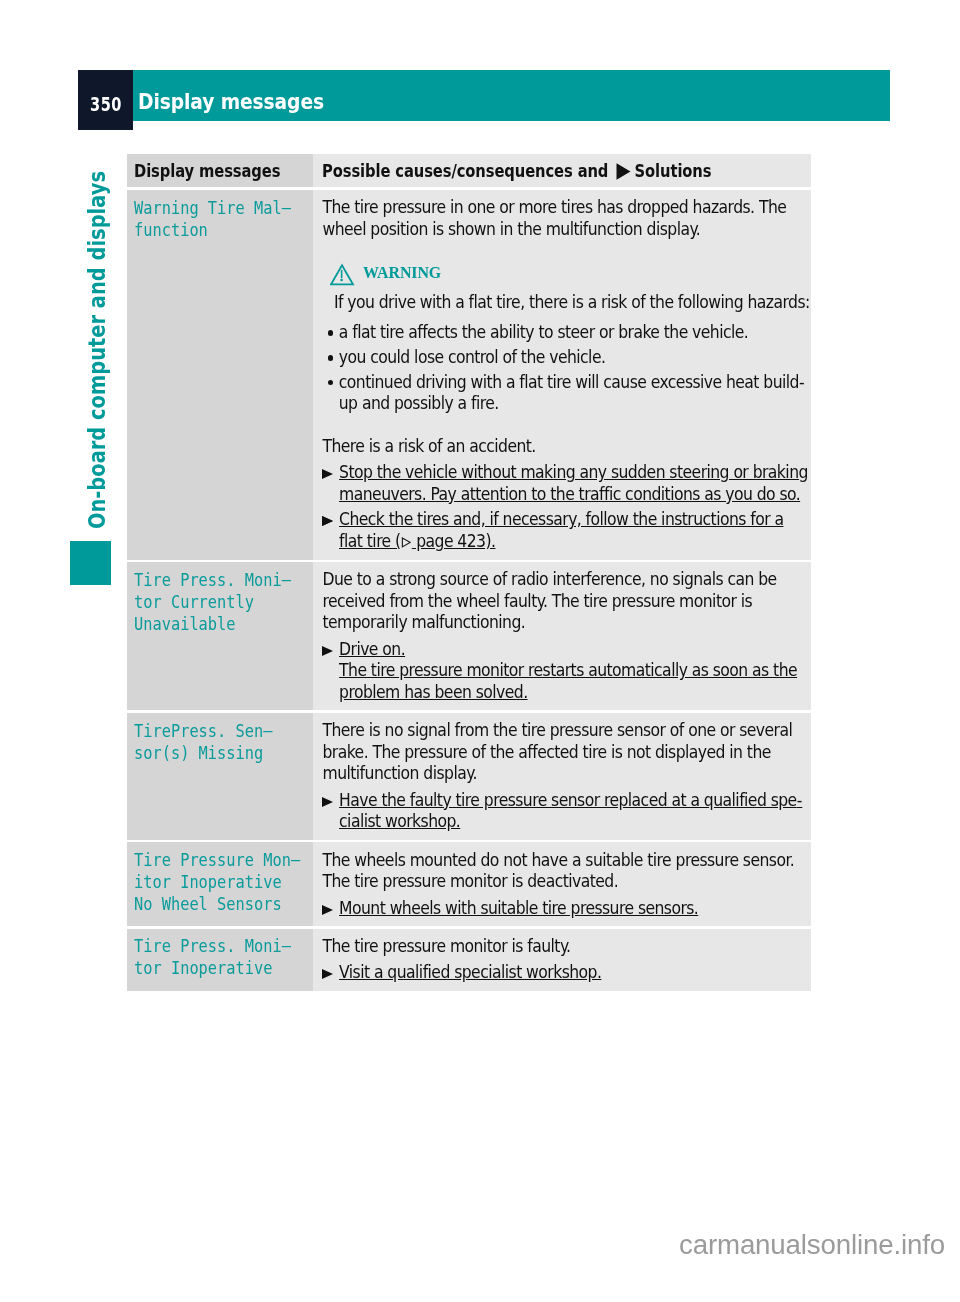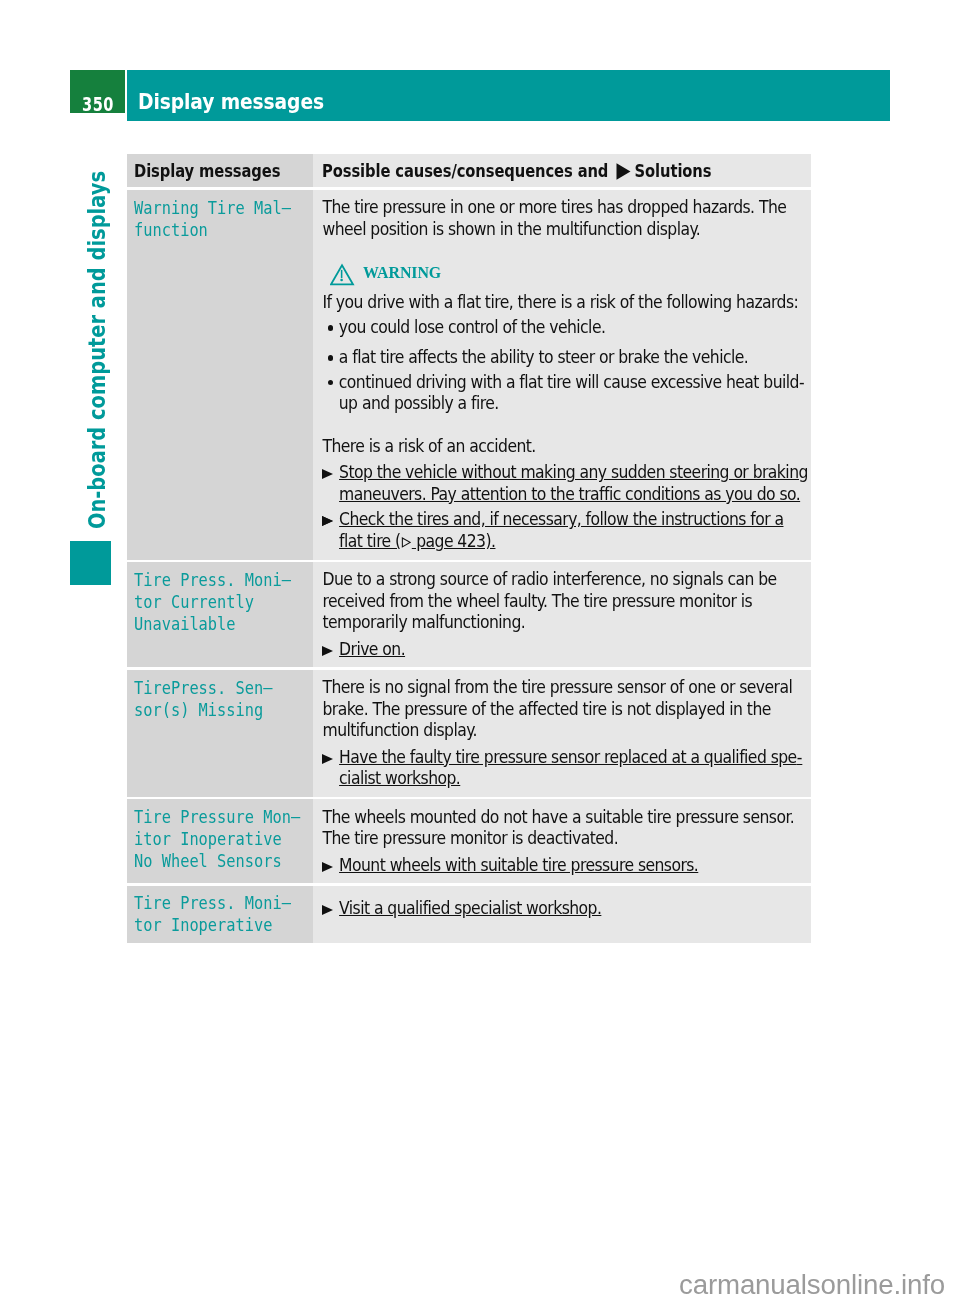--- a/index.html
+++ b/index.html
@@ -4,21 +4,21 @@
 <style>
   html,body{margin:0;padding:0;}
   body{width:960px;height:1302px;background:#ffffff;
        font-family:"Liberation Sans",sans-serif;overflow:hidden;position:relative;
        -webkit-font-smoothing:antialiased;}
   .page{position:absolute;left:0;top:0;width:960px;height:1302px;
         transform:translateZ(0);}
 
   
   .hdr{position:absolute;left:69.9px;top:69.6px;height:51.1px;width:820.1px;}
-  .hdr-num{position:absolute;left:0;top:0;width:55.5px;height:43px;background:#15803d;}
+  .hdr-num{position:absolute;left:8px;top:0;width:55.5px;height:60px;background:#0f172a;}
   .hdr-num span{position:absolute;left:0;top:24.7px;width:55.5px;color:#fff;
            font-family:"DejaVu Sans",sans-serif;font-stretch:condensed;font-weight:bold;
            font-size:19.3px;letter-spacing:0.6px;line-height:21px;text-align:center;text-indent:0.5px;
            transform-origin:center top;transform:scaleX(0.84);}
   .hdr-bar{position:absolute;left:57.4px;top:0;width:762.7px;height:51.1px;background:#009a9a;}
   .hdr-title{position:absolute;left:67.9px;top:21.3px;height:21px;line-height:21px;
              font-family:"DejaVu Sans",sans-serif;font-stretch:condensed;font-weight:bold;
              font-size:21.7px;color:#fff;letter-spacing:-0.1px;white-space:nowrap;
              transform-origin:left top;transform:scaleX(0.957);}
 
@@ -49,39 +49,39 @@
       font-size:17.35px;letter-spacing:-0.55px;line-height:21.5px;width:487.2px;}
   .bd p{margin:0;}
   .bd .blk{margin-top:0;}
   .bd .sp{margin-top:21px;}
   
   .bd .warn{position:relative;height:21.5px;margin-top:22px;font-family:Liberation Serif, serif;}
   .warn svg{position:absolute;left:7.4px;top:1.3px;}
   .warn .wtxt{position:absolute;left:40.5px;top:0.1px;color:#009a9a;font-weight:bold;
               font-size:17.6px;letter-spacing:-0.1px;line-height:21.5px;
               transform-origin:left center;transform:scaleX(0.905);}
-  .bd .warn + *{margin-top:8.5px !important;}
+  .bd .warn + *{margin-top:8.5px !important;text-align:right;}
   
   .bd .bul{position:relative;padding-left:16.3px;margin-top:3.3px;}
   .bd .bul.first{margin-top:8.45px;}
   .bul:before{content:"";position:absolute;left:5.2px;top:8.2px;width:5.6px;height:5.6px;
               border-radius:50%;background:#111;}
   
   .bd .act{position:relative;padding-left:16.6px;margin-top:4.2px;text-decoration:underline;}
   .bd .act.first{margin-top:5.1px;}
   .act .tri{position:absolute;left:-0.3px;top:7.0px;width:0;height:0;
             border-top:5.9px solid transparent;border-bottom:5.9px solid transparent;
             border-left:11.3px solid #111;}
   .act .sub{display:block;}
   .refTri{display:inline-block;vertical-align:-1.1px;margin:0 0.6px 0 0.4px;}
   .mdash{display:inline-block;position:relative;top:0px;}
   .hsol{display:inline-block;margin:0 4.6px 0 8.0px;vertical-align:-3.6px;line-height:0;position:relative;top:0.1px;}
   .hsol svg{display:block;overflow:visible;}
   
-  .wm{position:absolute;left:679px;top:1270px;color:#9b9b9b;font-family:"Liberation Sans",sans-serif;
+  .wm{position:absolute;left:679px;top:1230px;color:#9b9b9b;font-family:"Liberation Sans",sans-serif;
       font-size:27.7px;line-height:30px;letter-spacing:-0.16px;white-space:nowrap;}
 </style>
 </head>
 <body>
 
 <div class="page">
   <div class="hdr">
     <div class="hdr-bar"></div>
     <div class="hdr-num">
         <span>350</span>
@@ -113,42 +113,42 @@
         <p class="blk">The tire pressure in one or more tires has dropped hazards. The wheel position is shown in the multifunction display.</p>
         <div class="warn">
               <svg width="25" height="23" viewBox="0 0 25 23">
                 <path d="M12.0 2.3 L23.05 21.45 L0.95 21.45 Z" fill="none" stroke="#009a9a" stroke-width="1.75" stroke-linejoin="miter"></path>
                 <rect x="10.85" y="6.9" width="1.55" height="8.2" fill="#009a9a"></rect>
                 <circle cx="11.62" cy="17.05" r="1.3" fill="#009a9a"></circle>
               </svg>
               <span class="wtxt">WARNING</span>
             </div>
         <p class="sp">If you drive with a flat tire, there is a risk of the following hazards:</p>
+        <p class="bul first">a flat tire affects the ability to steer or brake the vehicle.</p>
         <p class="bul">you could lose control of the vehicle.</p>
-        <p class="bul first">a flat tire affects the ability to steer or brake the vehicle.</p>
         <p class="bul">continued driving with a flat tire will cause excessive heat build-up and possibly a fire.</p>
         <p class="sp">There is a risk of an accident.</p>
         <div class="act first"><span class="tri"></span><span>Stop the vehicle without making any sudden steering or braking maneuvers. Pay attention to the traffic conditions as you do so.</span></div>
         <div class="act"><span class="tri"></span></div>
         <div class="act"><span class="tri"></span><span>Check the tires and, if necessary, follow the instructions for a flat tire (<svg class="refTri" viewBox="0 0 10 11" width="10.2" height="10.8">
                   <path d="M1.2 0.95 L9.05 5.5 L1.2 10.05 Z" fill="none" stroke="#111" stroke-width="1.1" stroke-linejoin="miter"></path>
                 </svg> page 423).</span></div>
       </div>
         </div>
     </div>
     <div class="row">
       <div class="c1">
           <div class="msg">Tire Press. Moni<span class="mdash">–</span>
 tor Currently
 Unavailable</div>
         </div>
       <div class="c2">
           <div class="bd">
         <p class="blk">Due to a strong source of radio interference, no signals can be received from the wheel faulty. The tire pressure monitor is temporarily malfunctioning.</p>
-        <div class="act first"><span class="tri"></span><span>Drive on.</span></div>
+        <div class="act first"><span class="tri"></span><span>Drive on.</span><span class="sub">The tire pressure monitor restarts automatically as soon as the problem has been solved.</span></div>
       </div>
         </div>
     </div>
     <div class="row">
       <div class="c1">
           <div class="msg">TirePress. Sen<span class="mdash">–</span>
 sor(s) Missing</div>
         </div>
       <div class="c2">
           <div class="bd">
@@ -170,19 +170,20 @@
       </div>
         </div>
     </div>
     <div class="row">
       <div class="c1">
           <div class="msg">Tire Press. Moni<span class="mdash">–</span>
 tor Inoperative</div>
         </div>
       <div class="c2">
           <div class="bd">
+        <p class="blk">The tire pressure monitor is faulty.</p>
         <div class="act first"><span class="tri"></span><span>Visit a qualified specialist workshop.</span></div>
       </div>
         </div>
     </div>
   </div>
   <div class="wm">carmanualsonline.info</div>
 </div>
 
 </body></html>

